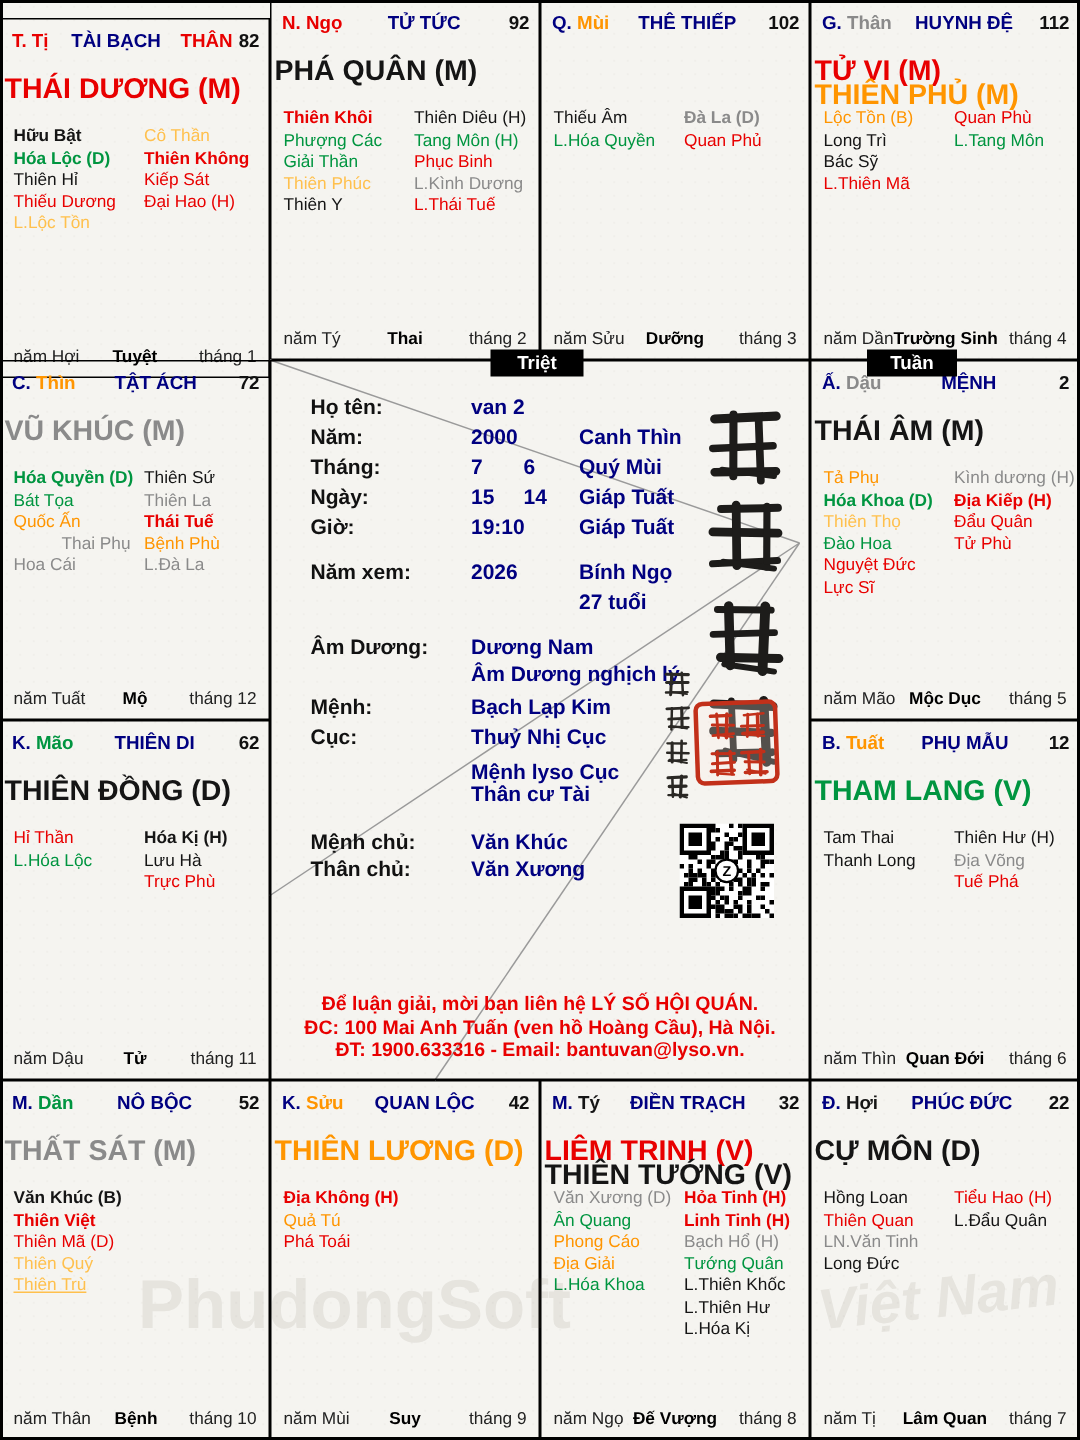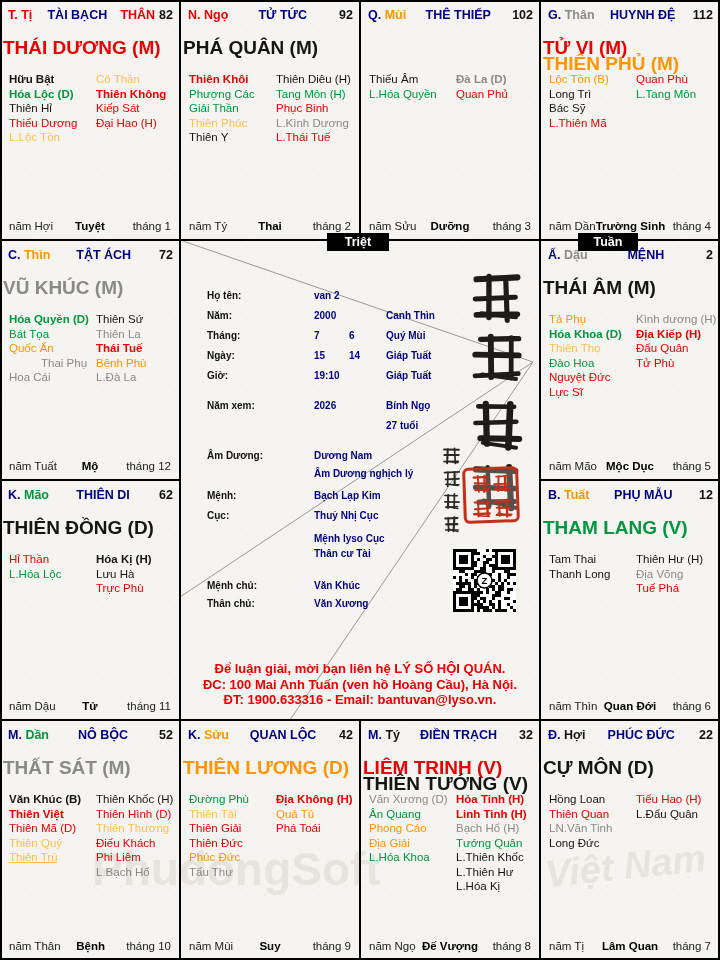--- a/index.html
+++ b/index.html
@@ -2,40 +2,40 @@
 <html><head>
 <meta charset="utf-8">
 <style>
   html,body{margin:0;padding:0;background:#9a9a9a;}
   #board{position:relative;width:720px;height:960px;background:#f5f4f0;
     font-family:"Liberation Sans","DejaVu Sans",sans-serif;overflow:hidden;
     background-image:radial-gradient(rgba(90,80,60,0.035) 1px,transparent 1px);
     background-size:9px 9px;}
   #frame{position:absolute;inset:0;border:2px solid #000;pointer-events:none;z-index:9;}
   .cell{position:absolute;width:180px;height:240px;border:1px solid #000;box-sizing:border-box;}
-  .pos-ti{left:0;top:0}.pos-ngo{left:180px;top:0}.pos-mui{left:360px;top:0}.pos-than{left:540px;top:0}
+  .pos-ti{left:0;top:12px}.pos-ngo{left:180px;top:0}.pos-mui{left:360px;top:0}.pos-than{left:540px;top:0}
   .pos-thin{left:0;top:240px}.pos-dau{left:540px;top:240px}
   .pos-mao{left:0;top:480px}.pos-tuat{left:540px;top:480px}
   .pos-dan{left:0;top:720px}.pos-suu{left:180px;top:720px}.pos-ty{left:360px;top:720px}.pos-hoi{left:540px;top:720px}
   .hdr{position:absolute;top:7px;left:7px;right:6px;display:flex;align-items:baseline;font-weight:bold;font-size:12.5px;white-space:nowrap;}
   .canchi{white-space:nowrap;margin-right:2px;}
   .pname{flex:1;text-align:center;color:#000080;}
   .pextra{color:#e80000;margin-right:4px;}
   .pnum{color:#111;}
   .titles{position:absolute;top:39px;left:2px;right:2px;text-align:left;font-weight:bold;font-size:19px;line-height:16px;white-space:nowrap;}
   .cols{position:absolute;top:71px;left:8px;right:1px;display:flex;font-size:11.5px;line-height:14.5px;}
   .colL{width:87px;flex:none;}
   .colR{flex:1;}
   .star{display:block;white-space:nowrap;}
   .ftr{position:absolute;left:8px;right:8px;bottom:7px;display:flex;font-size:11.5px;white-space:nowrap;}
   .fyear{flex:1;text-align:left;color:#222;}
   .fstage{flex:1.2;text-align:center;font-weight:bold;color:#000;}
   .fmonth{flex:1;text-align:right;color:#222;}
   #center-box{position:absolute;left:180px;top:240px;width:360px;height:480px;border:1px solid #000;box-sizing:border-box;z-index:2;}
-  .crow{position:absolute;font-size:10px;font-weight:bold;white-space:nowrap;height:18px;line-height:18px;margin-top:25px;}
+  .crow{position:absolute;font-size:14px;font-weight:bold;white-space:nowrap;height:18px;line-height:18px;}
   .clabel{color:#111;}
   .cval{color:#000080;}
   #contact{position:absolute;left:3px;right:3px;top:420px;text-align:center;color:#e80000;font-weight:bold;font-size:13px;line-height:15.5px;}
   #lines{position:absolute;left:0;top:0;z-index:1;pointer-events:none;}
   .badge{position:absolute;height:18px;background:#000;color:#fff;font-weight:bold;font-size:12.5px;line-height:18px;text-align:center;z-index:6;}
   #badge-triet{left:327px;top:233px;width:62px;}
   #badge-tuan{left:578px;top:233px;width:60px;}
   .glyph{position:absolute;z-index:1;}
   #seal{position:absolute;left:282px;top:226px;width:56px;height:56px;border:3px solid #c2301a;border-radius:6px;
     background:rgba(255,235,228,0.25);z-index:2;transform:rotate(-2deg);display:flex;flex-wrap:wrap;align-items:center;justify-content:center;box-sizing:border-box;}
@@ -300,54 +300,38 @@
           <div style="color: rgb(138, 138, 138);">THẤT SÁT (M)</div>
         </div>
     <div class="cols">
       <div class="colL">
             <span class="star" style="color: rgb(21, 21, 21); font-weight: bold;">Văn Khúc (B)</span>
             <span class="star" style="color: rgb(232, 0, 0); font-weight: bold;">Thiên Việt</span>
             <span class="star" style="color: rgb(232, 0, 0);">Thiên Mã (D)</span>
             <span class="star" style="color: rgb(255, 192, 77);">Thiên Quý</span>
             <span class="star" style="color: rgb(255, 192, 77); text-decoration: underline;">Thiên Trù</span>
           </div>
-      <div class="colR">
-            <span class="star" style="color: rgb(21, 21, 21);">Thiên Khốc (H)</span>
-            <span class="star" style="color: rgb(232, 0, 0);">Thiên Hình (D)</span>
-            <span class="star" style="color: rgb(255, 192, 77);">Thiên Thương</span>
-            <span class="star" style="color: rgb(232, 0, 0);">Điếu Khách</span>
-            <span class="star" style="color: rgb(232, 0, 0);">Phi Liêm</span>
-            <span class="star" style="color: rgb(138, 138, 138);">L.Bạch Hổ</span>
-          </div>
     </div>
     <div class="ftr">
       <span class="fyear">năm Thân</span>
       <span class="fstage">Bệnh</span>
       <span class="fmonth">tháng 10</span>
     </div>
   </div>
       <div class="cell pos-suu">
     <div class="hdr">
       <span class="canchi"><span class="can" style="color: rgb(0, 0, 128);">K.</span> <span class="chi" style="color: rgb(255, 149, 0);">Sửu</span></span>
       <span class="pname">QUAN LỘC</span>
       <span class="pextra"></span>
       <span class="pnum">42</span>
     </div>
     <div class="titles">
           <div style="color: rgb(255, 149, 0);">THIÊN LƯƠNG (D)</div>
         </div>
     <div class="cols">
-      <div class="colL">
-            <span class="star" style="color: rgb(0, 149, 64);">Đường Phù</span>
-            <span class="star" style="color: rgb(255, 192, 77);">Thiên Tài</span>
-            <span class="star" style="color: rgb(232, 0, 0);">Thiên Giải</span>
-            <span class="star" style="color: rgb(232, 0, 0);">Thiên Đức</span>
-            <span class="star" style="color: rgb(255, 149, 0);">Phúc Đức</span>
-            <span class="star" style="color: rgb(138, 138, 138);">Tấu Thư</span>
-          </div>
       <div class="colR">
             <span class="star" style="color: rgb(232, 0, 0); font-weight: bold;">Địa Không (H)</span>
             <span class="star" style="color: rgb(255, 149, 0);">Quả Tú</span>
             <span class="star" style="color: rgb(232, 0, 0);">Phá Toái</span>
           </div>
     </div>
     <div class="ftr">
       <span class="fyear">năm Mùi</span>
       <span class="fstage">Suy</span>
       <span class="fmonth">tháng 9</span>

